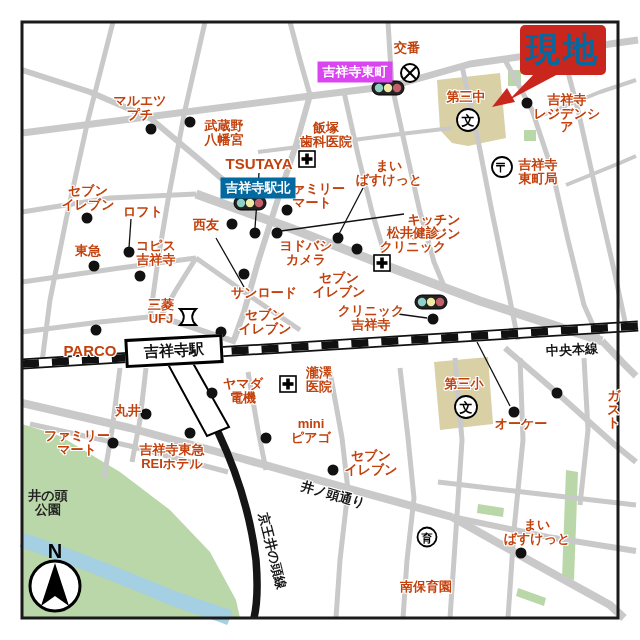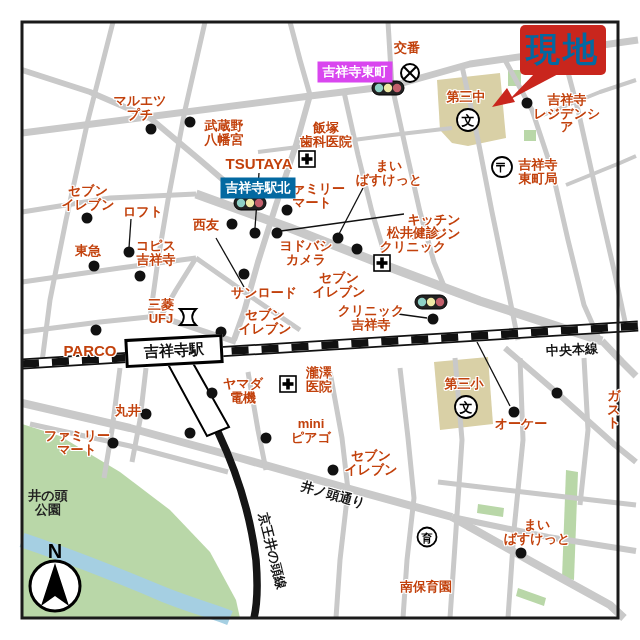--- a/index.html
+++ b/index.html
@@ -225,20 +225,22 @@
       <div class="poi" style="left: 407px; top: 48px;">交番</div>
       <div class="poi" style="left: 243px; top: 391px;">ヤマダ
 電機</div>
       <div class="poi" style="left: 319px; top: 380px;">瀧澤
 医院</div>
       <div class="poi" style="left: 128px; top: 411px;">丸井</div>
       <div class="poi" style="left: 296px; top: 431px; margin-left: 15px;">mini
 ピアゴ</div>
       <div class="poi" style="left: 77px; top: 443px;">ファミリー
 マート</div>
+      <div class="poi" style="left: 172px; top: 457px;">吉祥寺東急
+REIホテル</div>
       <div class="poi" style="left: 371px; top: 463px;">セブン
 イレブン</div>
       <div class="poi" style="left: 521px; top: 424px;">オーケー</div>
       <div class="poi" style="left: 570px; top: 409px; margin-left: 44px;">ガスト</div>
       <div class="poi" style="left: 464px; top: 384px;">第三小</div>
       <div class="poi" style="left: 426px; top: 560px; margin-top: 27px;">南保育園</div>
       <div class="poi" style="left: 537px; top: 532px;">まい
 ばすけっと</div>
       <div class="sign" style="left: 355px; top: 72px; background: #d946ef; text-align: center;">吉祥寺東町</div>
       <div class="sign" style="left: 210px; top: 188px; background: #0369a1; margin-left: 48px;">吉祥寺駅北</div>

